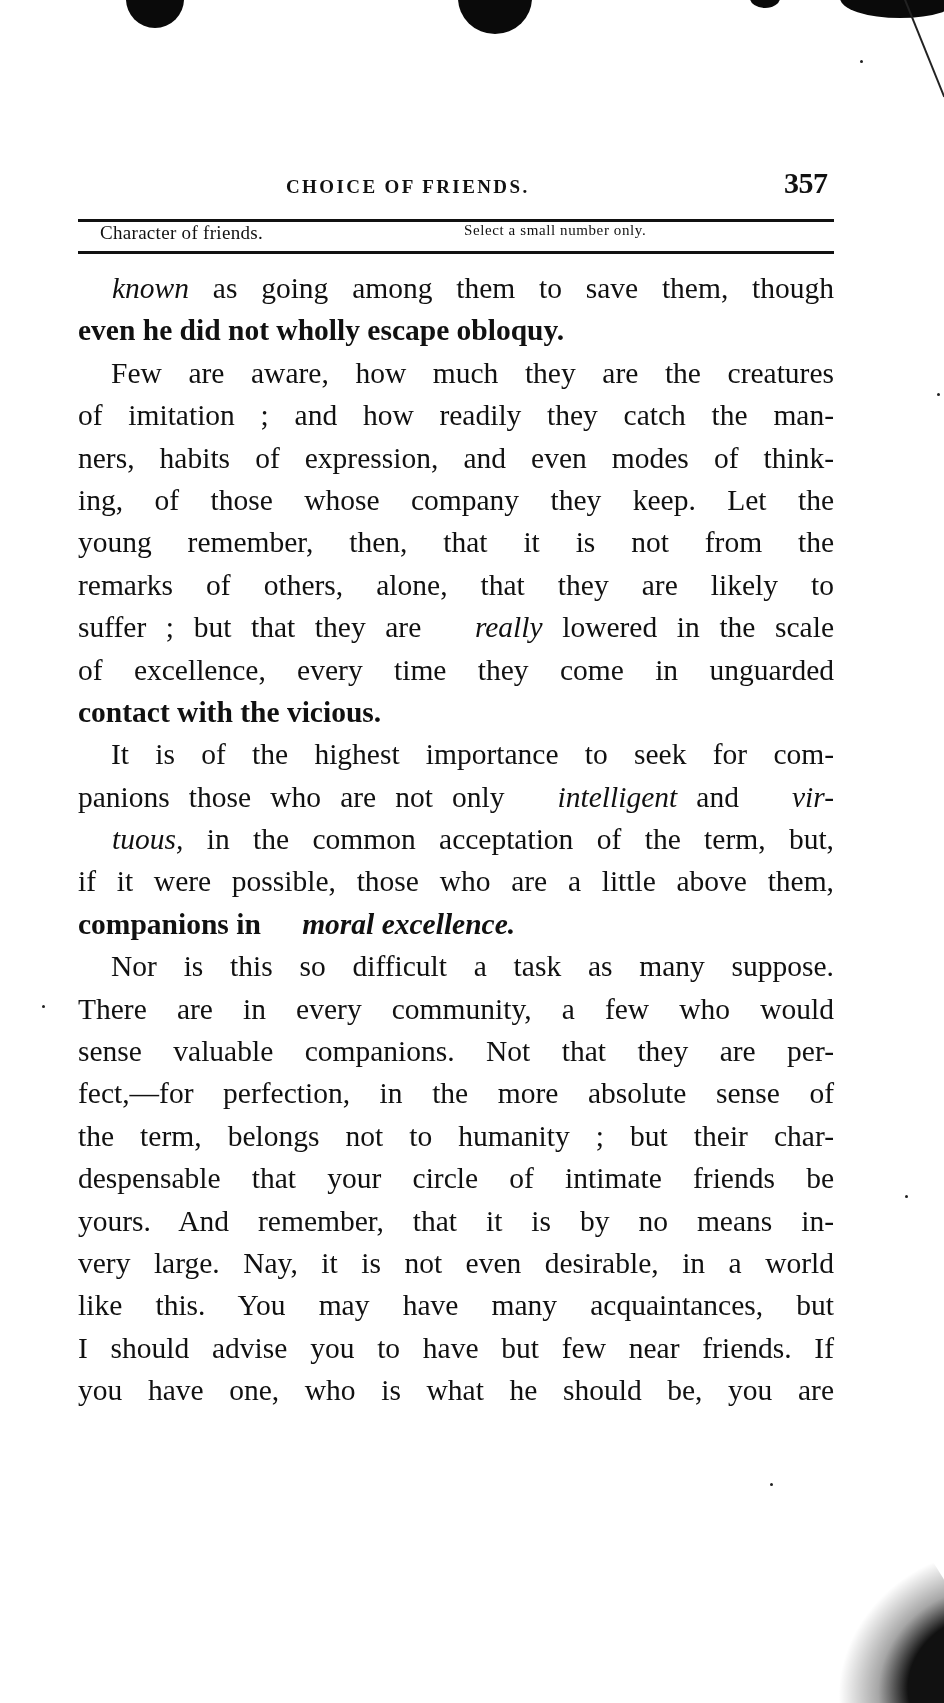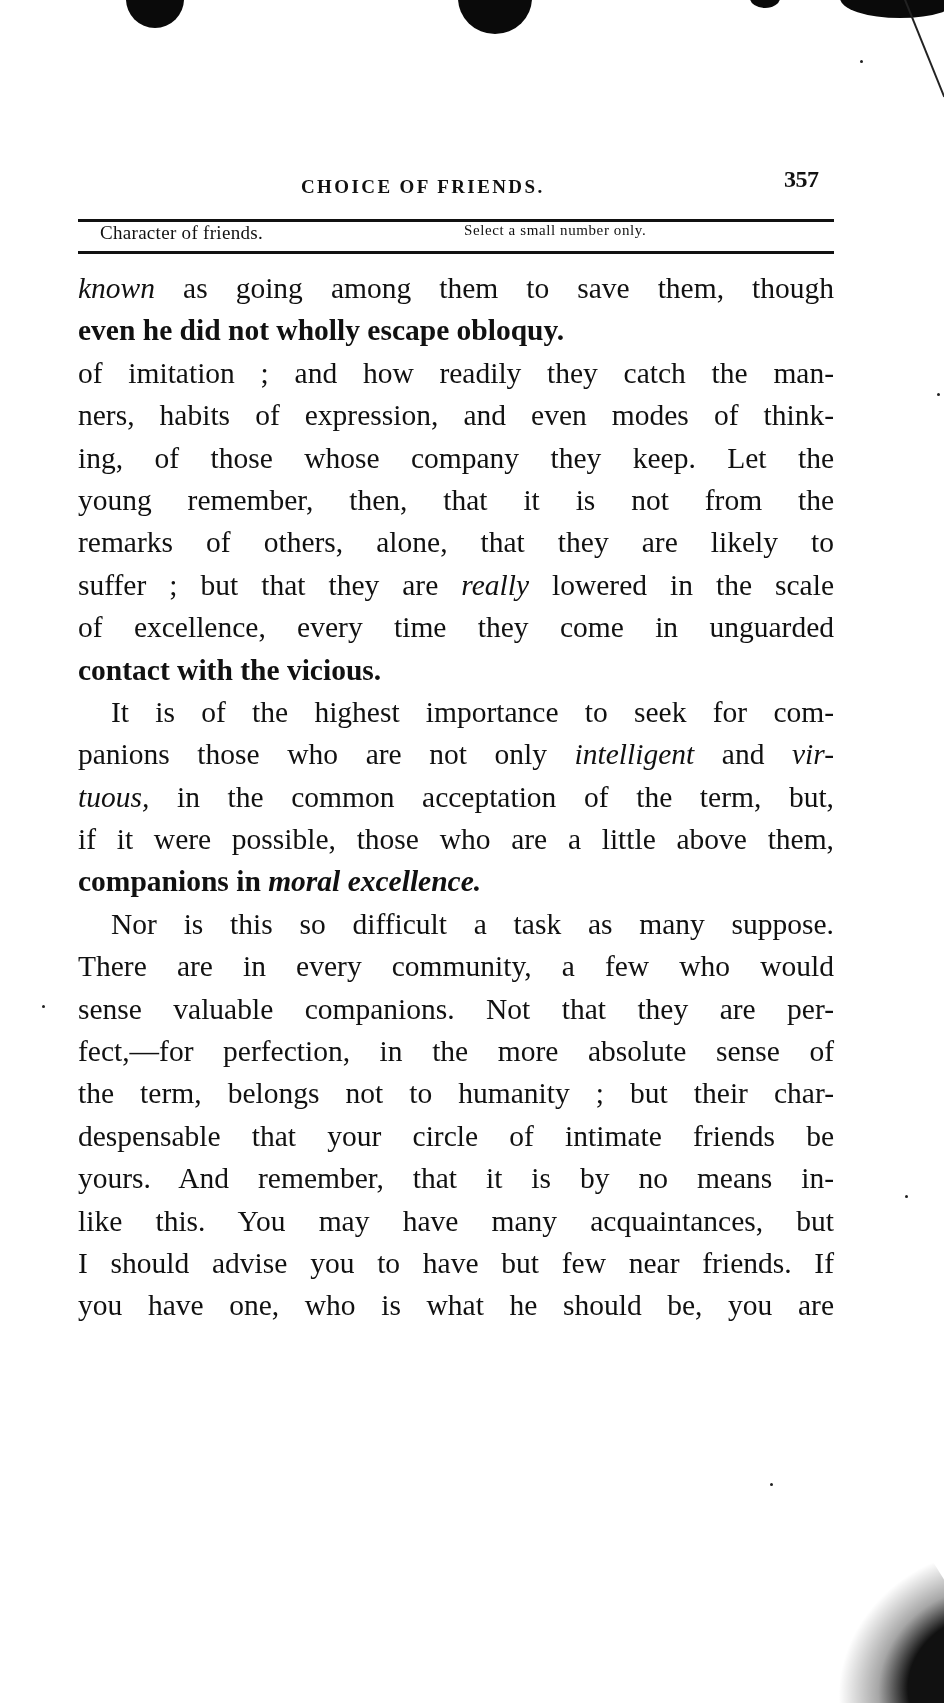--- a/index.html
+++ b/index.html
@@ -10,36 +10,36 @@
   .blob2 { left: 458px; top: -38px; width: 74px; height: 72px; border-radius: 50%; }
   .blob3 { left: 750px; top: -12px; width: 30px; height: 20px; border-radius: 50%; }
   .blob4 { left: 840px; top: -22px; width: 120px; height: 40px; border-radius: 50%; }
   .scratch { position: absolute; left: 904px; top: 0; width: 1.6px; height: 105px; background: #222;
              transform-origin: top left; transform: rotate(-22deg); }
   .speckle { position: absolute; right: -40px; bottom: -40px; width: 170px; height: 150px;
              background: radial-gradient(ellipse at 85% 85%, #111 0%, #111 35%, rgba(0,0,0,0.35) 50%, rgba(0,0,0,0) 70%);
              transform: rotate(-32deg); }
   .dot { position: absolute; width: 3px; height: 3px; background: #222; border-radius: 50%; }
 
-  .page-title { position: absolute; left: 301px; top: 176px; font-size: 19px; font-weight: bold;
+  .page-title { position: absolute; left: 286px; top: 176px; font-size: 19px; font-weight: bold;
                 letter-spacing: 2.4px; white-space: nowrap; }
-  .page-number { position: absolute; left: 784px; top: 166px; font-size: 24px; font-weight: bold;
+  .page-number { position: absolute; left: 784px; top: 166px; font-size: 30px; font-weight: bold;
                  letter-spacing: -0.5px; }
   .rule { position: absolute; left: 78px; width: 756px; background: #111; }
   .rule-top { top: 219px; height: 2.5px; }
   .rule-bottom { top: 251px; height: 2.5px; }
   .rh-left { position: absolute; left: 100px; top: 222px; font-size: 19px; letter-spacing: 0.3px; }
   .rh-right { position: absolute; left: 464px; top: 222px; font-size: 15px; letter-spacing: 0.6px; }
 
   .body-text { position: absolute; left: 78px; top: 267px; width: 756px; }
   .line { display: block; height: 42.4px; line-height: 42.4px; font-size: 29.5px;
           text-align: justify; text-align-last: justify; white-space: nowrap; overflow: visible; }
   .line.last { text-align-last: left; font-weight: bold; }
   .line.indent { text-indent: 33px; }
-  .line i { font-style: italic; }
+  .line i { font-style: italic; margin-left: 34px; }
 </style>
 </head>
 <body>
 
 <div class="blob blob1"></div>
 <div class="blob blob2"></div>
 <div class="blob blob3"></div>
 <div class="blob blob4"></div>
 <div class="scratch"></div>
 <div class="speckle"></div>
@@ -52,36 +52,38 @@
 <div class="page-title">CHOICE OF FRIENDS.</div>
 <div class="page-number">357</div>
 <div class="rule rule-top"></div>
 <div class="rh-left">Character of friends.</div>
 <div class="rh-right">Select a small number only.</div>
 <div class="rule rule-bottom"></div>
 
 <div class="body-text" id="body-text">
     <div class="line"><i>known</i><span> as going among them to save them, though</span></div>
     <div class="line last"><span>even he did not wholly escape obloquy.</span></div>
+    <div class="line indent"><span>Few are aware, how much they are the creatures</span></div>
     <div class="line"><span>of imitation ; and how readily they catch the man-</span></div>
     <div class="line"><span>ners, habits of expression, and even modes of think-</span></div>
     <div class="line"><span>ing, of those whose company they keep.  Let the</span></div>
     <div class="line"><span>young remember, then, that it is not from the</span></div>
     <div class="line"><span>remarks of others, alone, that they are likely to</span></div>
     <div class="line"><span>suffer ; but that they are </span><i>really</i><span> lowered in the scale</span></div>
     <div class="line"><span>of excellence, every time they come in unguarded</span></div>
     <div class="line last"><span>contact with the vicious.</span></div>
     <div class="line indent"><span>It is of the highest importance to seek for com-</span></div>
     <div class="line"><span>panions those who are not only </span><i>intelligent</i><span> and </span><i>vir-</i></div>
     <div class="line"><i>tuous,</i><span> in the common acceptation of the term, but,</span></div>
     <div class="line"><span>if it were possible, those who are a little above them,</span></div>
     <div class="line last"><span>companions in </span><i>moral excellence.</i></div>
     <div class="line indent"><span>Nor is this so difficult a task as many suppose.</span></div>
     <div class="line"><span>There are in every community, a few who would</span></div>
     <div class="line"><span>sense valuable companions.  Not that they are per-</span></div>
     <div class="line"><span>fect,—for perfection, in the more absolute sense of</span></div>
     <div class="line"><span>the term, belongs not to humanity ; but their char-</span></div>
     <div class="line"><span>despensable that your circle of intimate friends be</span></div>
     <div class="line"><span>yours.  And remember, that it is by no means in-</span></div>
+    <div class="line"><span>very large.  Nay, it is not even desirable, in a world</span></div>
     <div class="line"><span>like this.  You may have many acquaintances, but</span></div>
     <div class="line"><span>I should advise you to have but few near friends.  If</span></div>
     <div class="line"><span>you have one, who is what he should be, you are</span></div>
   </div>
 
 </body></html>

